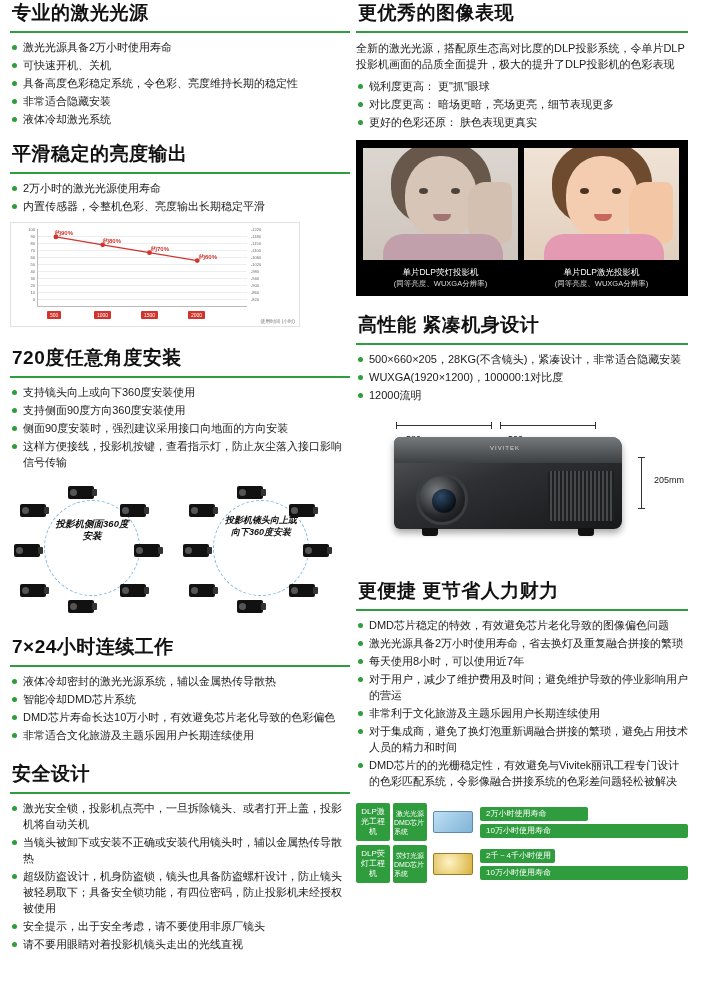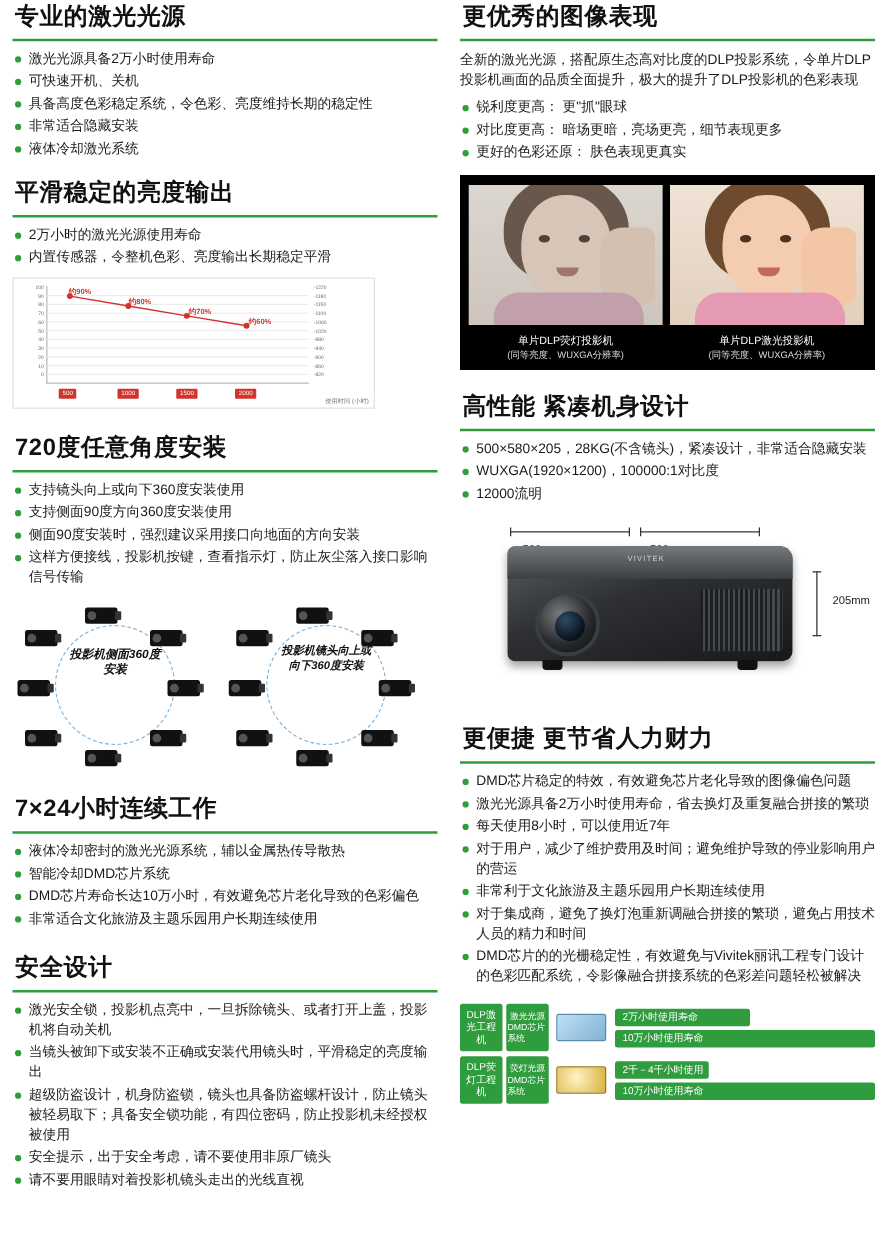--- a/index.html
+++ b/index.html
@@ -15,21 +15,21 @@
     width: 710px; height: 996px;
     overflow: hidden;
     background: #fff;
   }
   .col {
     position: absolute;
     top: 0;
     width: 340px;
   }
   .col-left { left: 10px; }
-  .col-right { left: 368px; width: 332px; }
+  .col-right { left: 356px; width: 332px; }
 
   h2.sect {
     font-size: 19px;
     font-weight: bold;
     color: #111;
     margin: 0 0 4px 0;
     padding: 0 0 5px 2px;
     border-bottom: 2px solid #2f9c3d;
     letter-spacing: 0.5px;
   }
@@ -457,21 +457,21 @@
         <li>智能冷却DMD芯片系统</li>
         <li>DMD芯片寿命长达10万小时，有效避免芯片老化导致的色彩偏色</li>
         <li>非常适合文化旅游及主题乐园用户长期连续使用</li>
       </ul>
     </div>
 
     <div class="blk" style="margin-top:18px;">
       <h2 class="sect">安全设计</h2>
       <ul class="bul">
         <li>激光安全锁，投影机点亮中，一旦拆除镜头、或者打开上盖，投影机将自动关机</li>
-        <li>当镜头被卸下或安装不正确或安装代用镜头时，平滑稳定的亮度输出</li>
+        <li>当镜头被卸下或安装不正确或安装代用镜头时，辅以金属热传导散热</li>
         <li>超级防盗设计，机身防盗锁，镜头也具备防盗螺杆设计，防止镜头被轻易取下；具备安全锁功能，有四位密码，防止投影机未经授权被使用</li>
         <li>安全提示，出于安全考虑，请不要使用非原厂镜头</li>
         <li>请不要用眼睛对着投影机镜头走出的光线直视</li>
       </ul>
     </div>
   </div>
 
   <div class="col col-right">
 
     <div class="blk">
@@ -515,21 +515,21 @@
             <div>单片DLP激光投影机</div>
             <div class="sub">(同等亮度、WUXGA分辨率)</div>
           </div>
         </div>
       </div>
     </div>
 
     <div class="blk" style="margin-top:16px;">
       <h2 class="sect">高性能  紧凑机身设计</h2>
       <ul class="bul">
-        <li>500×580×205，28KG(不含镜头)，紧凑设计，非常适合隐藏安装</li>
+        <li>500×660×205，28KG(不含镜头)，紧凑设计，非常适合隐藏安装</li>
         <li>WUXGA(1920×1200)，100000:1对比度</li>
         <li>12000流明</li>
       </ul>
 
       <div class="device-wrap">
         <div class="dim-top">
           <span class="seg" style="left:10px; top:0;">580mm</span>
           <span class="seg" style="left:112px; top:0;">500mm</span>
           <div class="dim-line" style="left:0; width:96px;"></div>
           <div class="dim-line" style="left:104px; width:96px;"></div>

